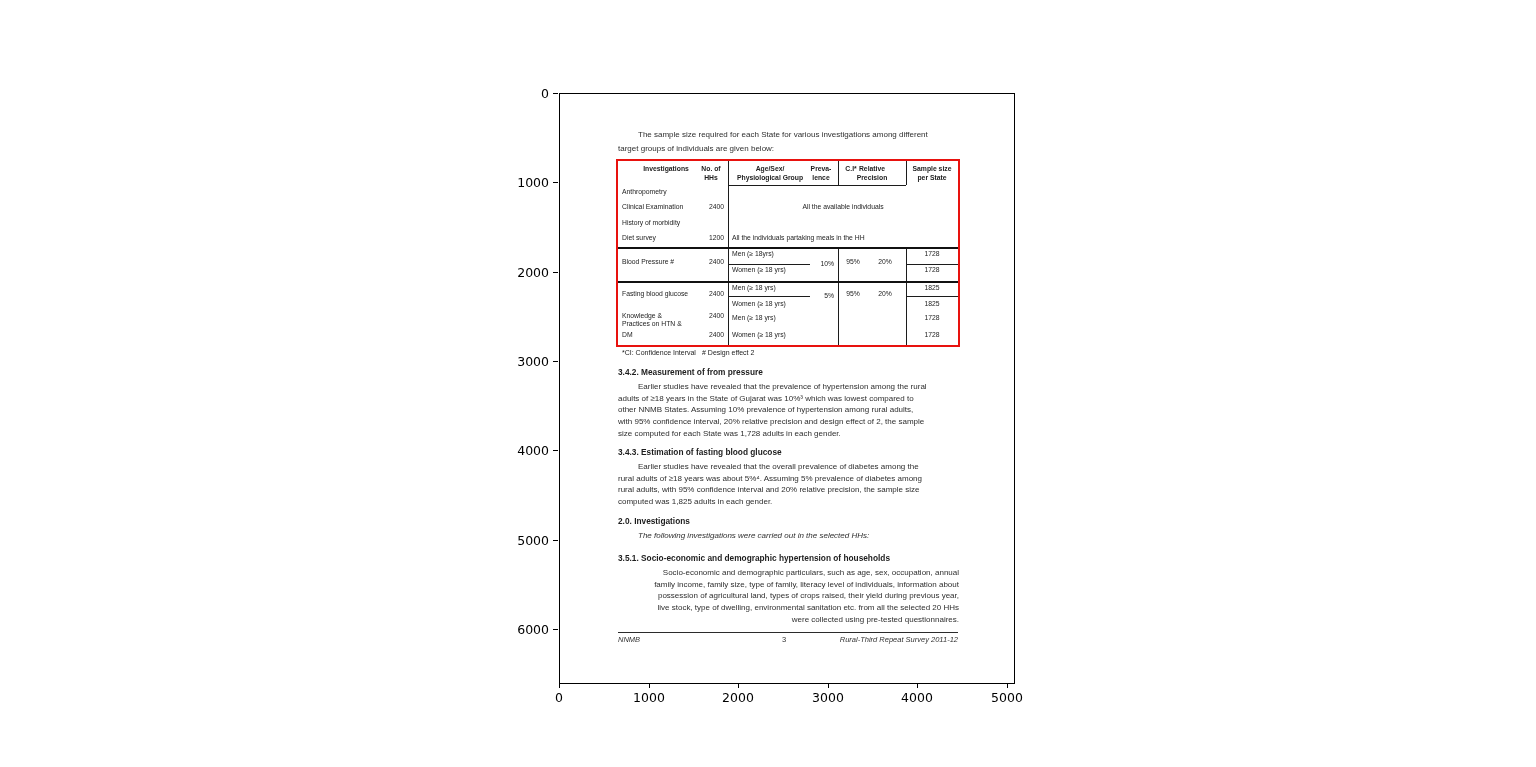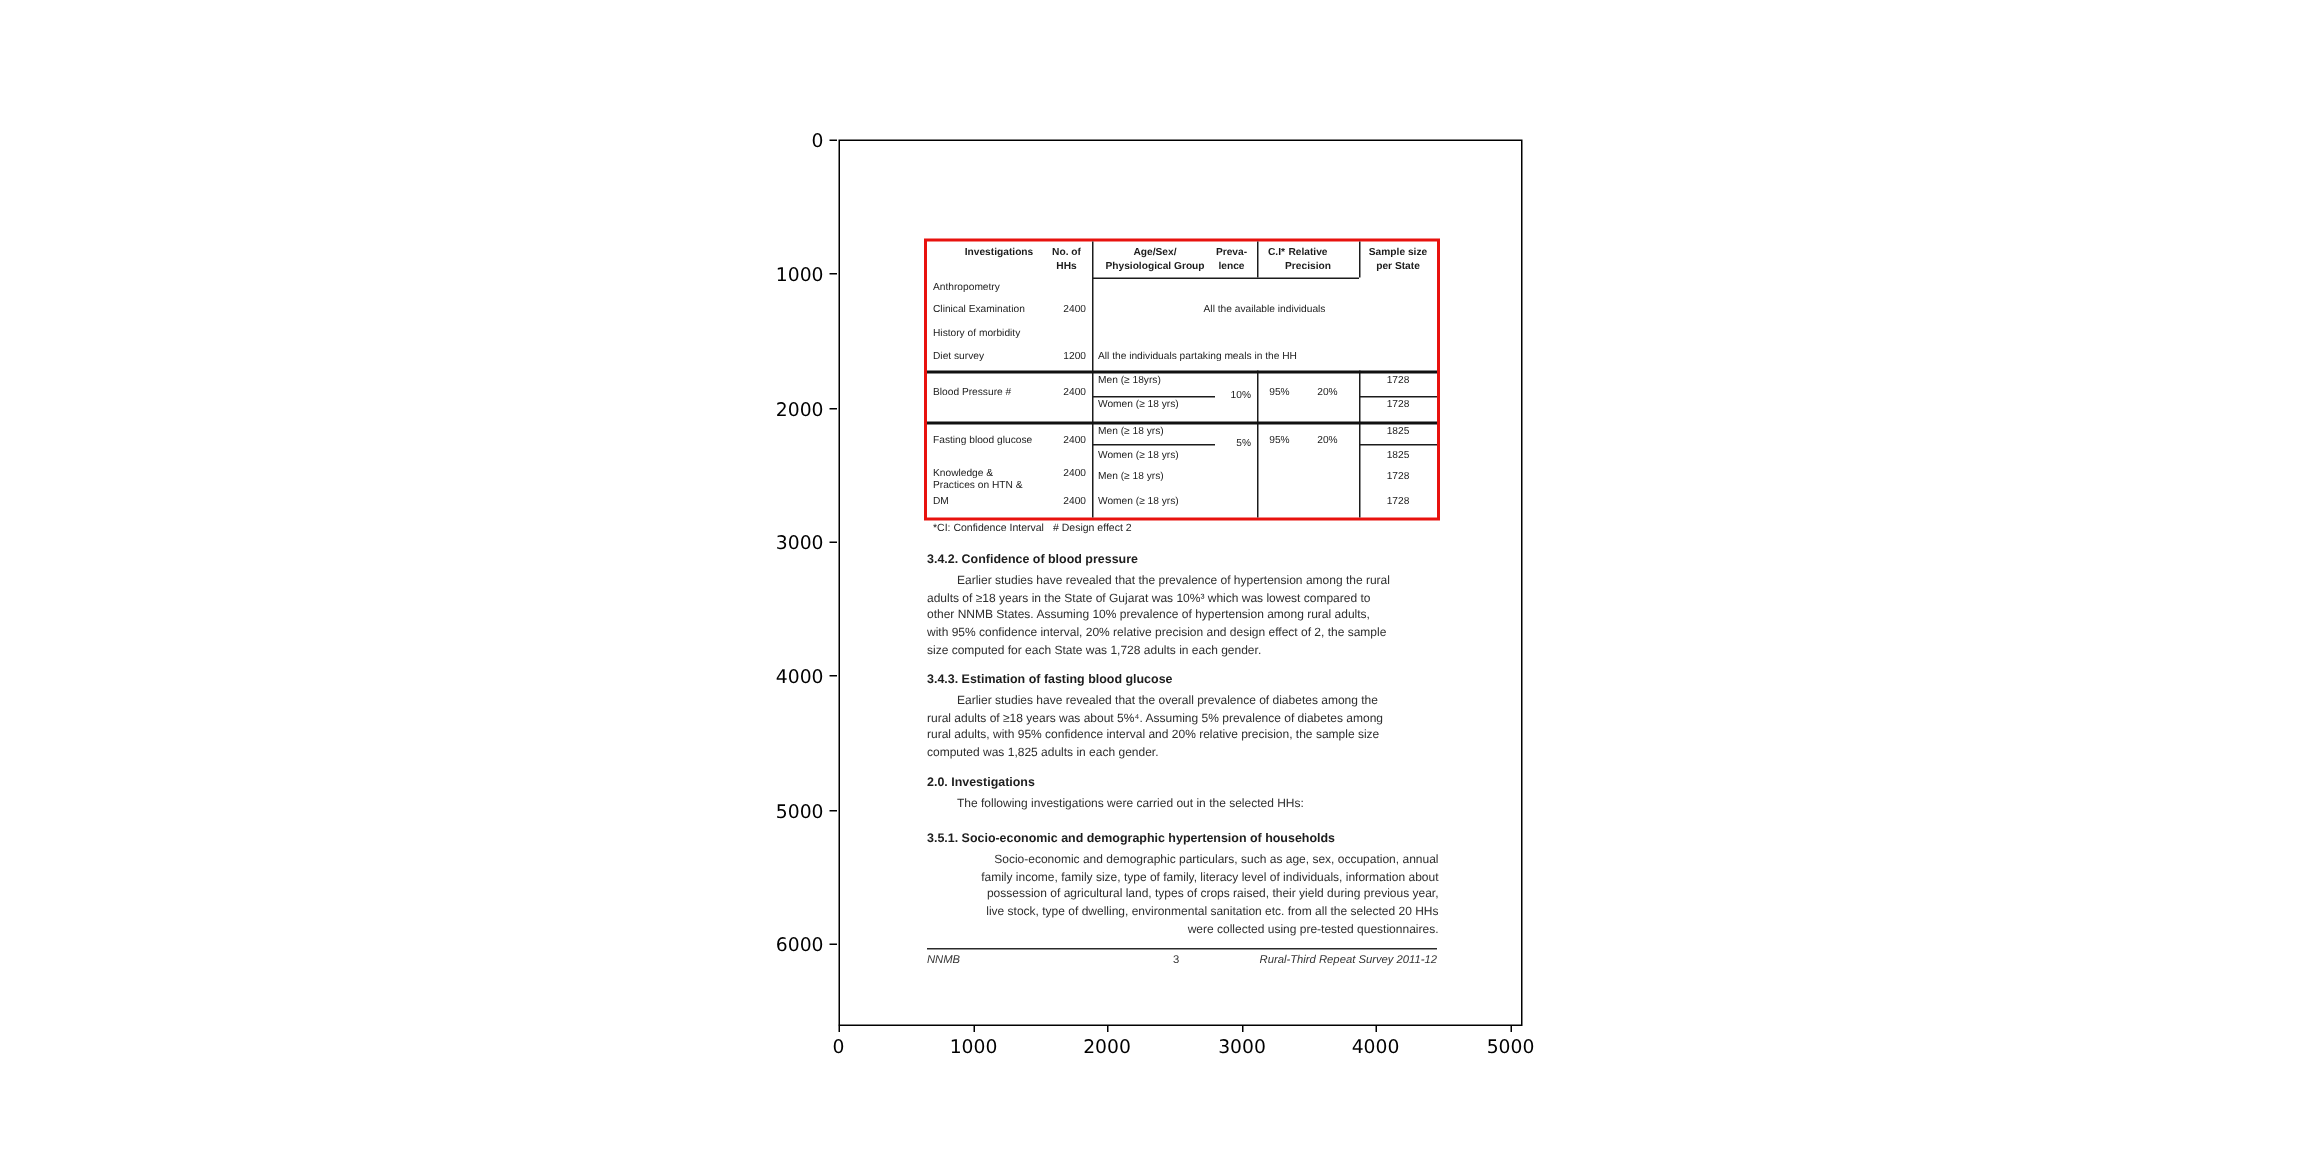--- a/index.html
+++ b/index.html
@@ -67,20 +67,22 @@
 
   <div class="abs xticklabel" style="left:529px;">0</div>
   <div class="abs xticklabel" style="left:619px;">1000</div>
   <div class="abs xticklabel" style="left:708px;">2000</div>
   <div class="abs xticklabel" style="left:798px;">3000</div>
   <div class="abs xticklabel" style="left:887px;">4000</div>
   <div class="abs xticklabel" style="left:977px;">5000</div>
 
   <div class="abs doc" id="plot-area">
 
+    <div class="para" style="left:58px; top:34px; line-height:14px;">The sample size required for each State for various investigations among different
+target groups of individuals are given below:</div>
 
     <div class="abs" id="sample-table">
 
       <div class="vl" style="left:110px; top:0; height:184px;"></div>
       <div class="vl" style="left:220px; top:0; height:24px;"></div>
       <div class="vl" style="left:288px; top:0; height:24px;"></div>
       <div class="vl" style="left:220px; top:86px; height:98px;"></div>
       <div class="vl" style="left:288px; top:86px; height:98px;"></div>
 
       <div class="hl" style="left:110px; top:24px; width:178px;"></div>
@@ -140,35 +142,35 @@
       <div class="tc num" style="left:78px; top:170px; width:28px;">2400</div>
       <div class="tc" style="left:114px; top:153px;">Men (≥ 18 yrs)</div>
       <div class="tc" style="left:114px; top:170px;">Women (≥ 18 yrs)</div>
       <div class="tc ctr" style="left:288px; top:153px; width:52px;">1728</div>
       <div class="tc ctr" style="left:288px; top:170px; width:52px;">1728</div>
     </div>
 
     <div class="tc" style="left:62px; top:255px; font-size:7px;">*CI: Confidence Interval</div>
     <div class="tc" style="left:142px; top:255px; font-size:7px;"># Design effect 2</div>
 
-    <div class="dhead" style="left:58px; top:273px;">3.4.2. Confidence of blood pressure</div>
+    <div class="dhead" style="left:58px; top:273px;">3.4.2. Measurement of from pressure</div>
     <div class="para" style="left:58px; top:287px;">Earlier studies have revealed that the prevalence of hypertension among the rural
 adults of ≥18 years in the State of Gujarat was 10%³ which was lowest compared to
 other NNMB States. Assuming 10% prevalence of hypertension among rural adults,
 with 95% confidence interval, 20% relative precision and design effect of 2, the sample
 size computed for each State was 1,728 adults in each gender.</div>
 
     <div class="dhead" style="left:58px; top:353px;">3.4.3. Estimation of fasting blood glucose</div>
     <div class="para" style="left:58px; top:367px;">Earlier studies have revealed that the overall prevalence of diabetes among the
 rural adults of ≥18 years was about 5%⁴. Assuming 5% prevalence of diabetes among
 rural adults, with 95% confidence interval and 20% relative precision, the sample size
 computed was 1,825 adults in each gender.</div>
 
     <div class="dhead" style="left:58px; top:422px;">2.0. Investigations</div>
-    <div class="para" style="left:58px; top:436px;">The following investigations were carried out in the selected HHs:</div>
+    <div class="para" style="left:58px; top:436px;font-style:italic;">The following investigations were carried out in the selected HHs:</div>
 
     <div class="dhead" style="left:58px; top:459px;">3.5.1. Socio-economic and demographic hypertension of households</div>
     <div class="para" style="left:58px; top:473px;text-align:right;">Socio-economic and demographic particulars, such as age, sex, occupation, annual
 family income, family size, type of family, literacy level of individuals, information about
 possession of agricultural land, types of crops raised, their yield during previous year,
 live stock, type of dwelling, environmental sanitation etc. from all the selected 20 HHs
 were collected using pre-tested questionnaires.</div>
 
     <div class="abs footer-rule"></div>
     <div class="doc-footer" style="left:58px; top:541px;">NNMB</div>

